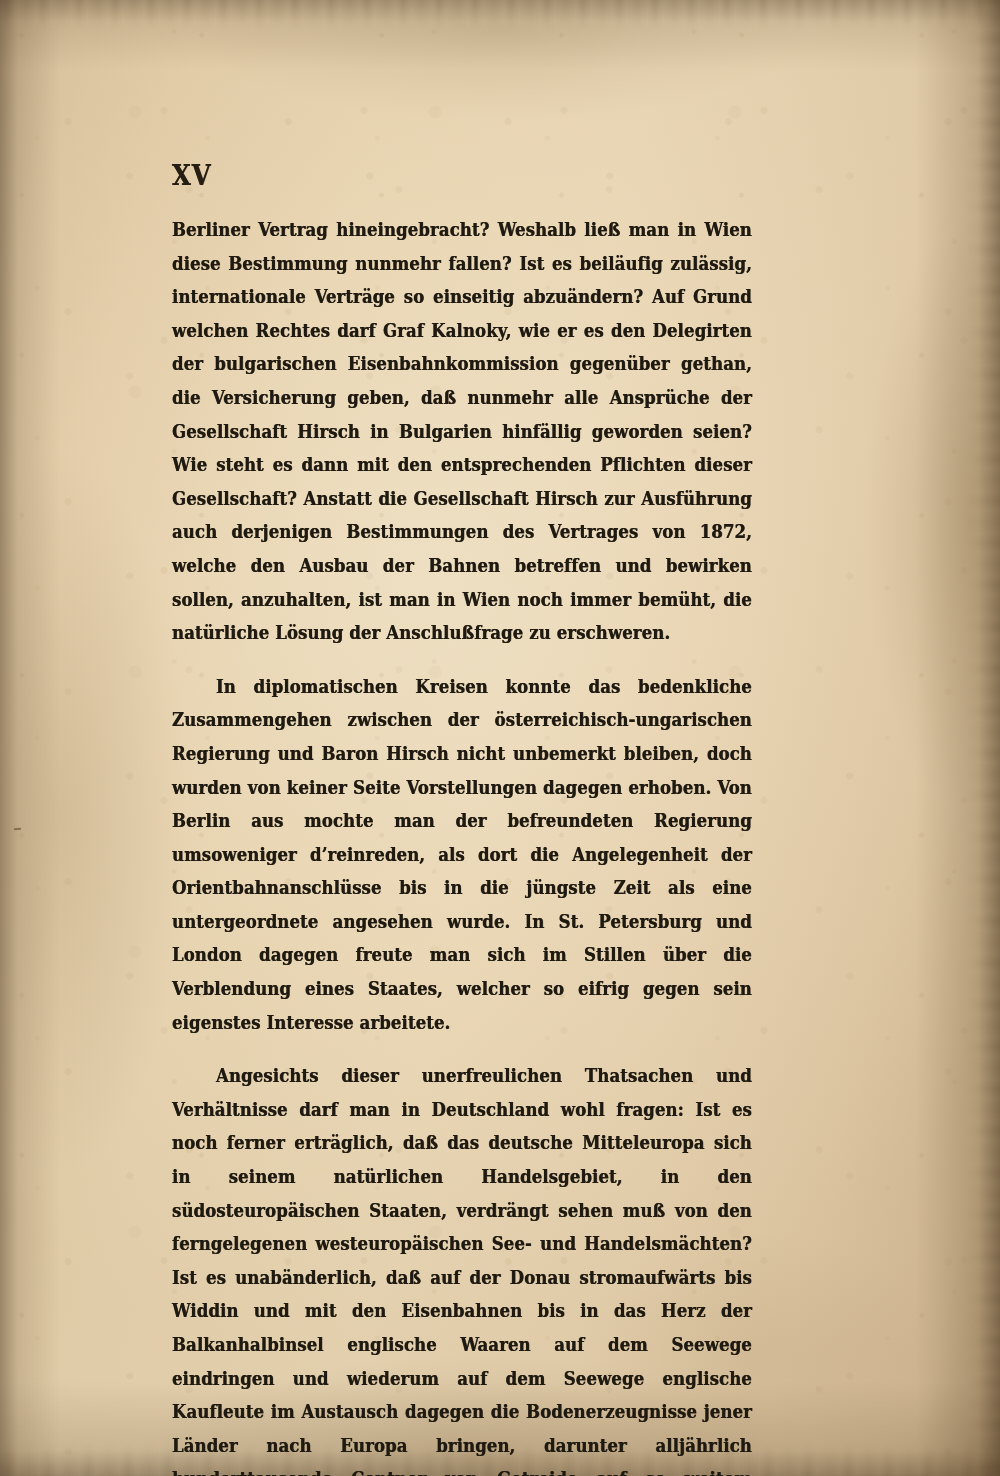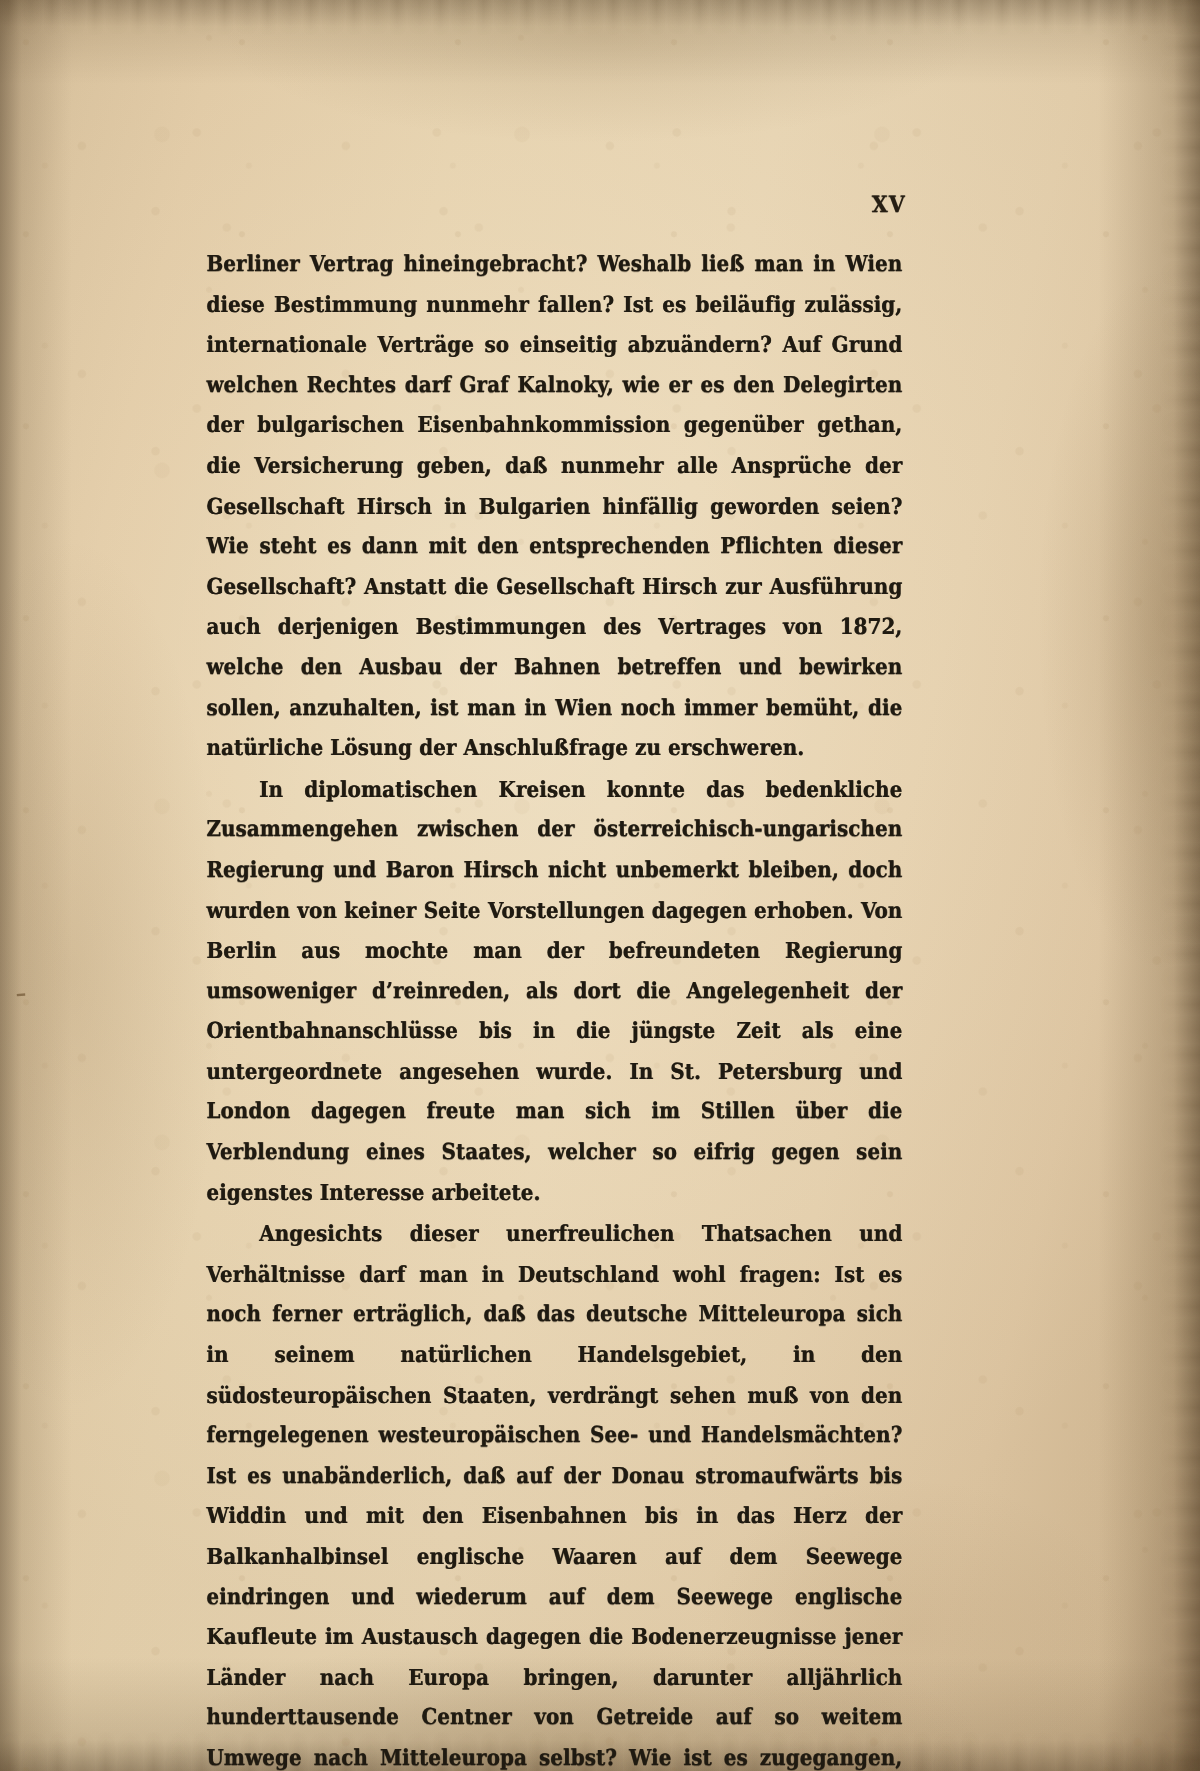--- a/index.html
+++ b/index.html
@@ -116,42 +116,42 @@
   }
 
   
   .text-block {
     position: absolute;
     left: 172px;
     top: 160px;
     width: 580px;
   }
   .folio {
-    text-align: right;
+    text-align: left;
     font-family: "DejaVu Serif", serif;
-    font-size: 19px;
+    font-size: 27px;
     letter-spacing: 1px;
     color: #2a2318;
     margin-bottom: 22px;
     margin-right: -3px;
   }
   .body-copy {
     color: #241f16;
     font-size: 18.4px;
     line-height: 33.6px;
     text-align: justify;
     text-justify: inter-word;
     font-family: "DejaVu Serif", serif;
     letter-spacing: 0.1px;
   }
   .body-copy p {
     margin: 0;
   }
   .body-copy p + p {
-    margin-top: 1px;
+    margin-top: 20px;
   }
   .body-copy p.indent {
     text-indent: 44px;
   }
   
   .fraktur {
     font-family: "DejaVu Serif", serif;
     font-weight: 600;
     font-stretch: condensed;
     transform-origin: left top;

